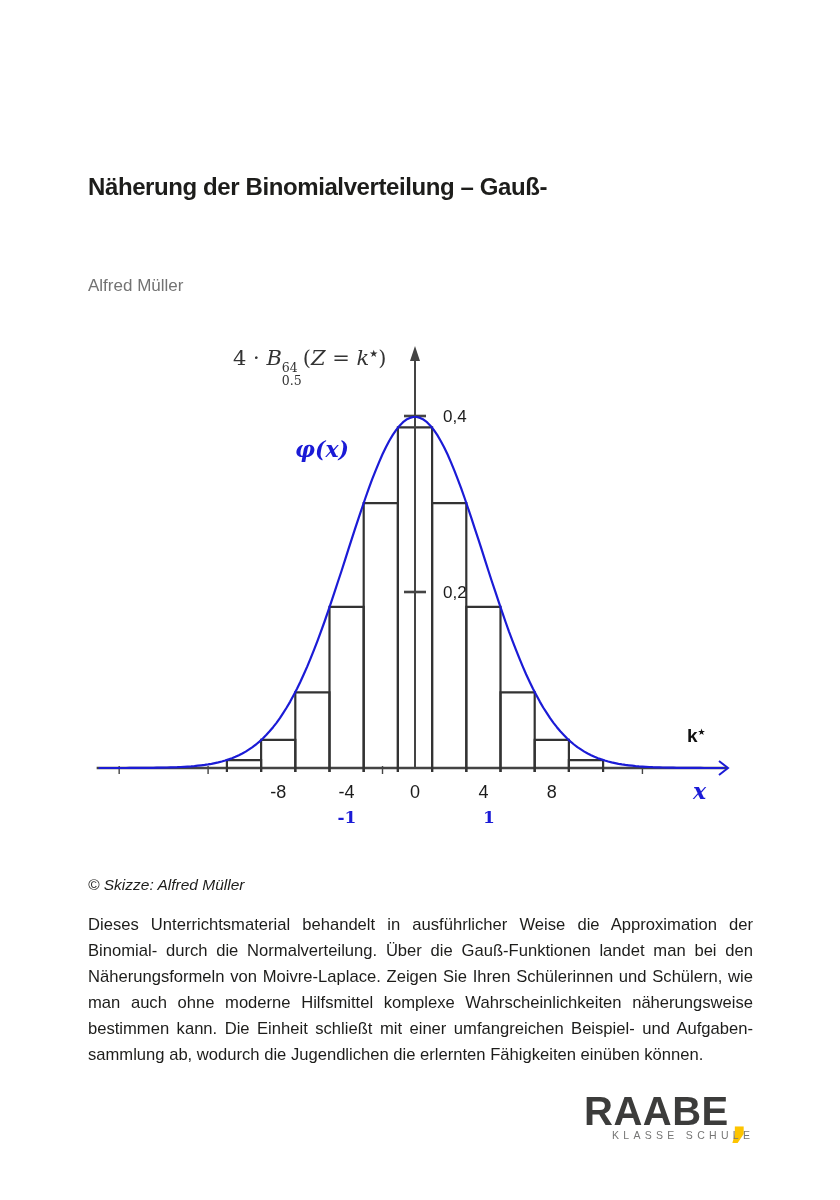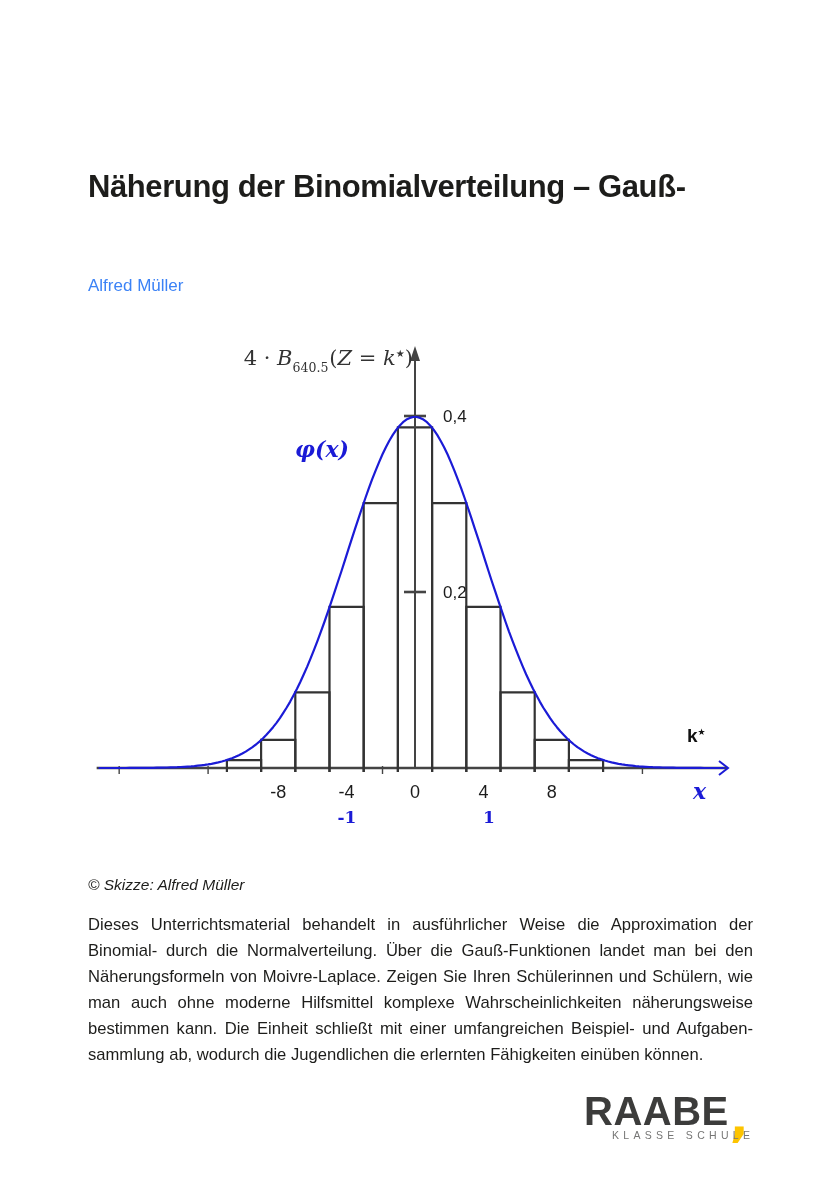--- a/index.html
+++ b/index.html
@@ -1,29 +1,29 @@
 <!DOCTYPE html>
 <html><head>
 <meta charset="utf-8">
 <style>
   html,body{margin:0;padding:0;background:#ffffff;}
   .page{position:relative;width:840px;height:1200px;background:#ffffff;overflow:hidden;
         font-family:"Liberation Sans",sans-serif;color:#1d1d1b;}
 
   .title{position:absolute;left:88px;top:168px;width:680px;
-         font-size:31px;font-weight:700;line-height:38px;letter-spacing:-0.4px;color:#1d1d1b;}
-  .author{position:absolute;left:88px;top:276px;font-size:17px;color:#3b82f6;}
+         font-size:24px;font-weight:700;line-height:38px;letter-spacing:-0.4px;color:#1d1d1b;}
+  .author{position:absolute;left:88px;top:276px;font-size:17px;color:#737373;}
 
   .chart{position:absolute;left:95px;top:340px;width:660px;height:500px;}
   .chart svg{position:absolute;left:0;top:0;}
 
-  .frm{position:absolute;left:138px;top:6px;width:180px;text-align:right;
+  .frm{position:absolute;left:138px;top:6px;width:180px;text-align:left;
        font-family:"DejaVu Serif",serif;font-size:21px;color:#333333;white-space:nowrap;}
   .frm .it{font-style:italic;}
-  .supsub{display:inline-flex;align-items:flex-start;
+  .supsub{display:inline-flex;flex-direction:column;align-items:flex-start;
           vertical-align:-0.55em;font-size:12.5px;line-height:1.02;margin-right:1px;}
   .star{font-family:"DejaVu Sans",sans-serif;font-size:10px;vertical-align:8px;}
 
   .phi-label{position:absolute;left:196px;top:96px;width:62px;text-align:center;
              font-family:"DejaVu Serif",serif;font-style:italic;font-weight:700;
              font-size:22px;color:#1b1bd6;}
   .kstar-label{position:absolute;left:592px;top:385px;font-size:19px;font-weight:700;color:#111111;}
   .kstar-label .star{font-size:9px;vertical-align:7px;color:#111111;}
   .x-label{position:absolute;left:598px;top:438px;font-family:"DejaVu Serif",serif;
            font-style:italic;font-weight:700;font-size:22px;color:#1b1bd6;}

